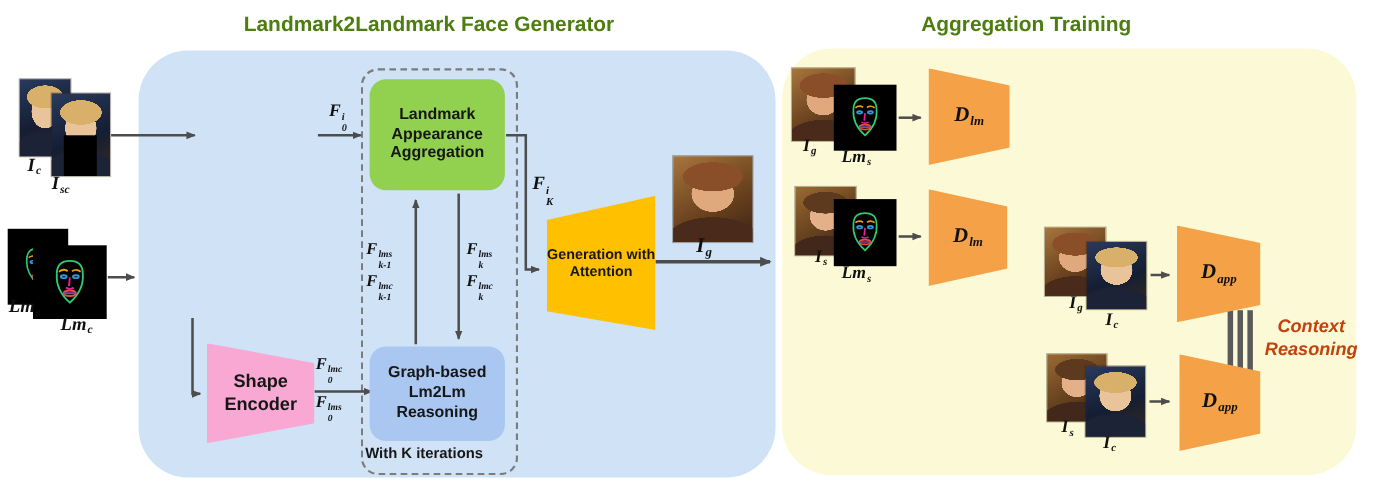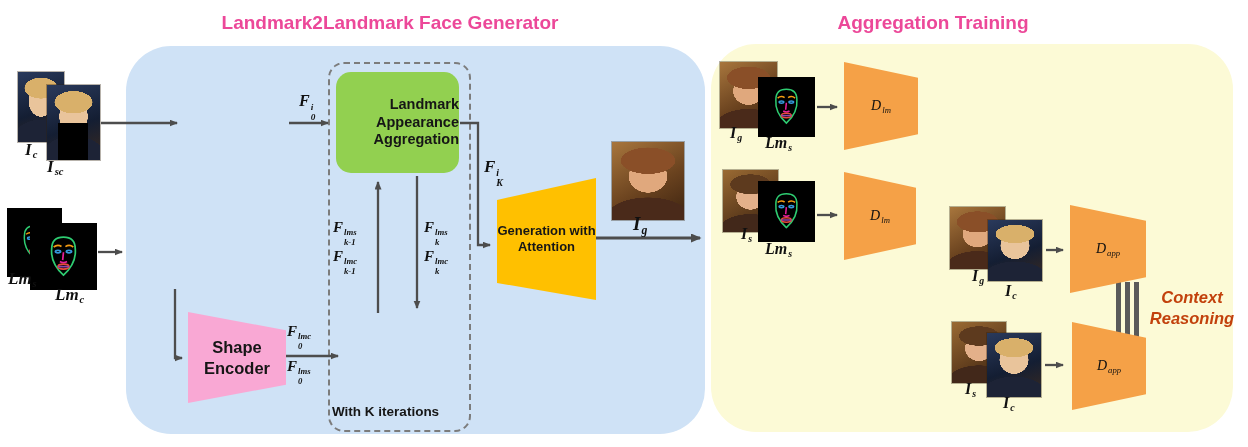--- a/index.html
+++ b/index.html
@@ -1,28 +1,28 @@
 <!DOCTYPE html>
 <html><head>
 <meta charset="utf-8">
 <style>
   html,body{margin:0;padding:0;background:#ffffff;}
   #canvas{position:relative;width:1248px;height:447px;background:#ffffff;overflow:hidden;
           font-family:"Liberation Sans",sans-serif;}
-  .title{position:absolute;z-index:6;text-align:center;font-weight:bold;font-size:19px;color:#ec4899;}
+  .title{position:absolute;z-index:6;text-align:center;font-weight:bold;font-size:19px;color:#4d7c0f;}
   .region{position:absolute;z-index:1;border-radius:45px;}
   .region.blue{background:#CFE2F6;}
   .region.yellow{background:#FCFAD6;}
   .dashed{position:absolute;z-index:2;border:2.4px dashed #7c7c7c;border-radius:16px;}
   svg.arrows{position:absolute;left:0;top:0;z-index:3;}
   .ar{fill:none;stroke:#4d4d4d;stroke-width:2.3;}
   .ar.thick{stroke-width:3.2;}
   .box{position:absolute;z-index:4;display:flex;align-items:center;justify-content:center;
        text-align:center;font-weight:bold;color:#161616;line-height:1.22;}
-  .rounded{border-radius:15px;text-align:right;}
+  .rounded{border-radius:15px;}
   .photo{position:absolute;z-index:4;box-shadow:0 0 0 1px rgba(50,35,15,.35);}
   .photo.man{background:
       radial-gradient(ellipse 36% 15% at 50% 23%, #d9b06a 0 99%, rgba(0,0,0,0) 100%),
       radial-gradient(ellipse 27% 22% at 50% 42%, #e9c49b 0 99%, rgba(0,0,0,0) 100%),
       radial-gradient(ellipse 60% 28% at 50% 96%, #1d2336 0 99%, rgba(0,0,0,0) 100%),
       linear-gradient(160deg,#2a3a5c 0%,#141e33 55%,#3a2a20 100%);}
   .photo.woman{background:
       radial-gradient(ellipse 38% 17% at 50% 24%, #8a4f28 0 99%, rgba(0,0,0,0) 100%),
       radial-gradient(ellipse 27% 21% at 50% 44%, #e0a87d 0 99%, rgba(0,0,0,0) 100%),
       radial-gradient(ellipse 58% 26% at 50% 97%, #4a2a1a 0 99%, rgba(0,0,0,0) 100%),
@@ -33,22 +33,22 @@
       radial-gradient(ellipse 58% 26% at 50% 97%, #42281a 0 99%, rgba(0,0,0,0) 100%),
       linear-gradient(150deg,#9a6a33 0%,#64401e 55%,#351f0e 100%);}
   .occluder{position:absolute;left:20%;top:50%;width:58%;height:50%;background:#000;}
   .lmimg{position:absolute;z-index:4;background:#000;display:flex;align-items:center;justify-content:center;}
   .lmimg svg{width:82%;height:86%;}
   .math{position:absolute;z-index:5;font-family:"Liberation Serif","DejaVu Serif",serif;
         font-weight:bold;font-style:italic;color:#101010;line-height:1;white-space:nowrap;}
   .mstack{display:inline-flex;flex-direction:column;vertical-align:-0.38em;margin-left:1px;
           font-size:0.58em;line-height:1.08;}
   .isub{font-size:0.62em;vertical-align:-0.32em;margin-left:1px;}
-  .dlabel{font-family:"Liberation Serif","DejaVu Serif",serif;font-style:italic;font-weight:normal;
-          font-size:14px;color:#101010;}
+  .dlabel{font-family:"Liberation Serif","DejaVu Serif",serif;font-style:italic;font-weight:bold;
+          font-size:19px;color:#101010;}
   .note{position:absolute;z-index:5;font-weight:bold;color:#161616;text-align:left;}
   .ctx{position:absolute;z-index:5;font-weight:bold;font-style:italic;font-size:16.5px;
        color:#c2410c;text-align:center;line-height:1.25;}
 </style>
 </head>
 <body>
 
 <div id="canvas">
 
   <div class="title" style="left:190px;top:12px;width:400px">Landmark2Landmark Face Generator</div>
@@ -130,20 +130,21 @@
   <span class="math" style="left:287px;top:324px;font-size:15px"><span>F</span><span class="mstack">
         <span>lmc</span>
         <span>0</span>
       </span></span>
   <span class="math" style="left:287px;top:359px;font-size:15px"><span>F</span><span class="mstack">
         <span>lms</span>
         <span>0</span>
       </span></span>
 
   <div class="box rounded" style="left:336px;top:72px;width:123px;height:101px;background:#92D050;font-size:14.5px">Landmark Appearance Aggregation</div>
+  <div class="box rounded" style="left:336px;top:315px;width:123px;height:86px;background:#A9C7F0;font-size:14.5px">Graph-based Lm2Lm Reasoning</div>
   <div class="note" style="left:332px;top:404px;width:131px;font-size:13.5px">With K iterations</div>
 
   <span class="math" style="left:333px;top:220px;font-size:15px"><span>F</span><span class="mstack">
         <span>lms</span>
         <span>k-1</span>
       </span></span>
   <span class="math" style="left:333px;top:249px;font-size:15px"><span>F</span><span class="mstack">
         <span>lmc</span>
         <span>k-1</span>
       </span></span>

